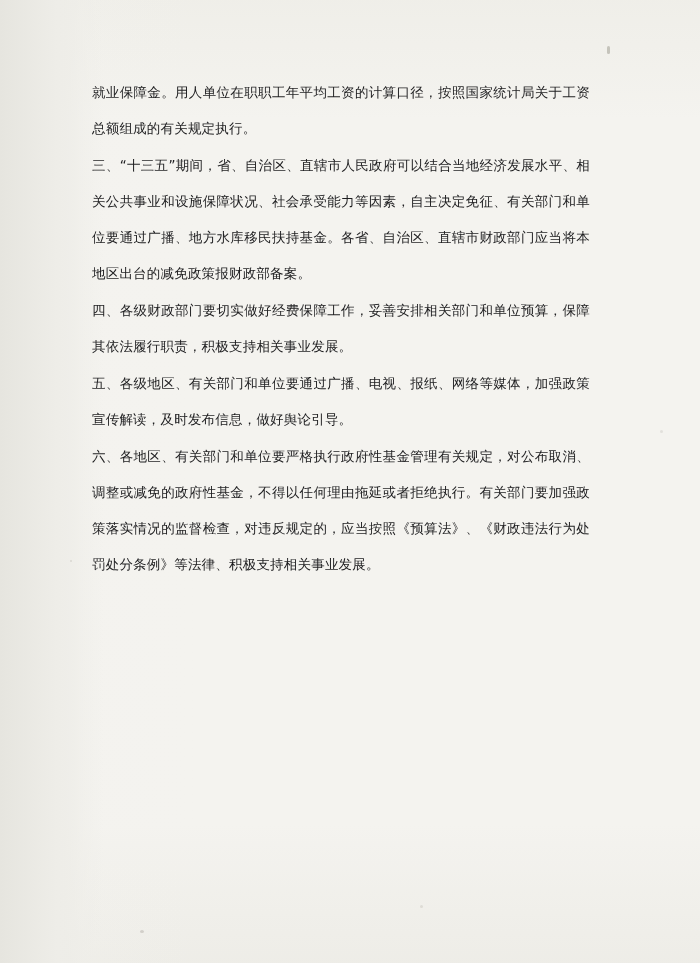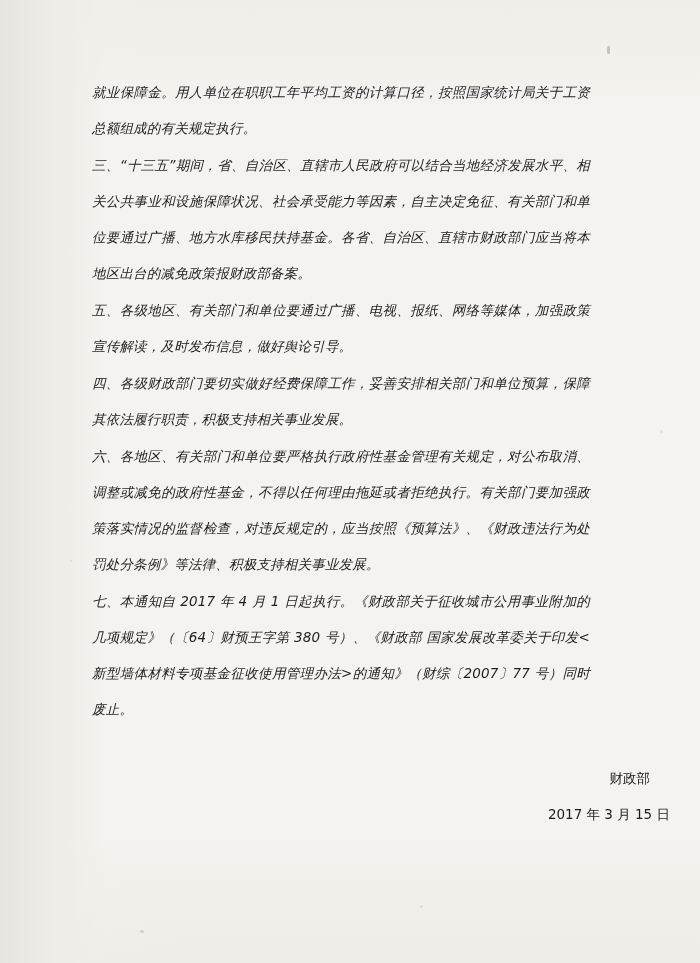--- a/index.html
+++ b/index.html
@@ -36,21 +36,20 @@
     left: 0; top: 0; bottom: 0;
     width: 104px;
     background: linear-gradient(90deg, #e6e5df 0%, #eeede8 55%, rgba(244,243,239,0) 100%);
     pointer-events: none;
   }
   .content {
     position: absolute;
     left: 92px;
     top: 74px;
     width: 498px;
-    font-style: italic;
   }
   .para {
     color: #1d1d1f;
     font-size: 13.5px;
     line-height: 36px;
     letter-spacing: 0.2px;
     text-align: justify;
     text-justify: inter-ideograph;
     margin: 0 0 1px 0;
     white-space: pre-wrap;
@@ -95,23 +94,18 @@
 
   <span class="speck mark-1"></span>
   <span class="speck mark-2"></span>
   <span class="speck mark-3"></span>
   <span class="speck mark-4"></span>
   <span class="speck mark-5"></span>
 
   <div class="content">
     <p class="para">就业保障金。用人单位在职职工年平均工资的计算口径，按照国家统计局关于工资总额组成的有关规定执行。</p>
     <p class="para">三、“十三五”期间，省、自治区、直辖市人民政府可以结合当地经济发展水平、相关公共事业和设施保障状况、社会承受能力等因素，自主决定免征、有关部门和单位要通过广播、地方水库移民扶持基金。各省、自治区、直辖市财政部门应当将本地区出台的减免政策报财政部备案。</p>
+    <p class="para">四、各级财政部门要切实做好经费保障工作，妥善安排相关部门和单位预算，保障其依法履行职责，积极支持相关事业发展。</p>
     <p class="para">五、各级地区、有关部门和单位要通过广播、电视、报纸、网络等媒体，加强政策宣传解读，及时发布信息，做好舆论引导。</p>
-    <p class="para">四、各级财政部门要切实做好经费保障工作，妥善安排相关部门和单位预算，保障其依法履行职责，积极支持相关事业发展。</p>
     <p class="para">六、各地区、有关部门和单位要严格执行政府性基金管理有关规定，对公布取消、调整或减免的政府性基金，不得以任何理由拖延或者拒绝执行。有关部门要加强政策落实情况的监督检查，对违反规定的，应当按照《预算法》、《财政违法行为处罚处分条例》等法律、积极支持相关事业发展。</p>
-    <p class="para">七、本通知自 2017 年 4 月 1 日起执行。《财政部关于征收城市公用事业附加的几项规定》（〔64〕财预王字第 380 号）、《财政部 国家发展改革委关于印发&lt;新型墙体材料专项基金征收使用管理办法&gt;的通知》（财综〔2007〕77 号）同时废止。</p>
   </div>
 
-  <div class="sign-block">
-    <span class="sign-line">财政部</span>
-    <span class="date-line">2017 年 3 月 15 日</span>
-  </div>
 </div>
 
 </body></html>

